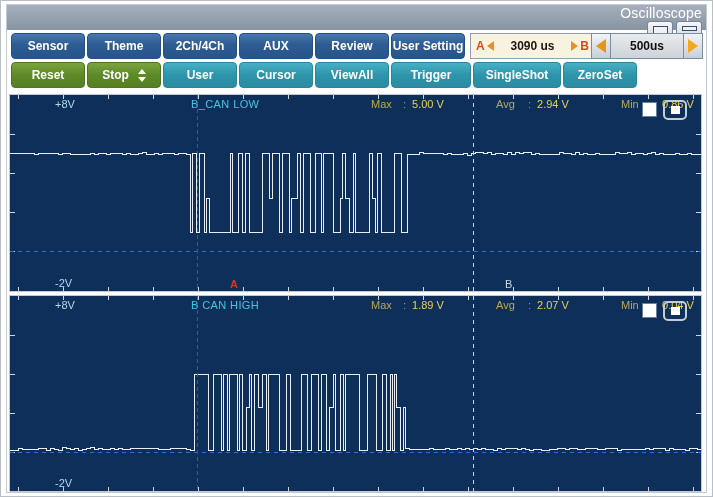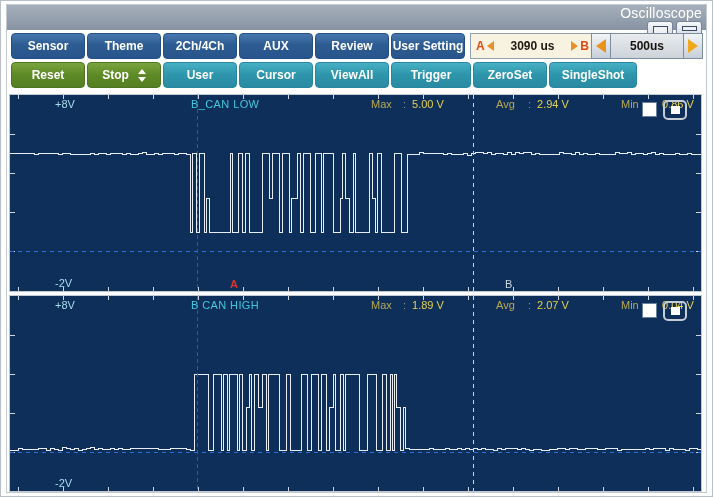--- a/index.html
+++ b/index.html
@@ -152,25 +152,25 @@
       </div>
     <div class="btn btn-teal w74">
         <span>Cursor</span>
       </div>
     <div class="btn btn-teal w74">
         <span>ViewAll</span>
       </div>
     <div class="btn btn-teal w68">
         <span>Trigger</span>
       </div>
+    <div class="btn btn-teal w88">
+        <span>SingleShot</span>
+      </div>
     <div class="btn btn-teal w74">
         <span>ZeroSet</span>
-      </div>
-    <div class="btn btn-teal w88">
-        <span>SingleShot</span>
       </div>
   </div>
 
   <div class="panel" style="top:95px;height:196px;">
     <svg id="ch1-svg" width="691" height="196">
         <line x1="8" y1="0" x2="8" y2="4" stroke="#cfd6de" stroke-width="1" shape-rendering="crispEdges"></line>
         <line x1="8" y1="192" x2="8" y2="196" stroke="#cfd6de" stroke-width="1" shape-rendering="crispEdges"></line>
         <line x1="53" y1="0" x2="53" y2="4" stroke="#cfd6de" stroke-width="1" shape-rendering="crispEdges"></line>
         <line x1="53" y1="192" x2="53" y2="196" stroke="#cfd6de" stroke-width="1" shape-rendering="crispEdges"></line>
         <line x1="98" y1="0" x2="98" y2="4" stroke="#cfd6de" stroke-width="1" shape-rendering="crispEdges"></line>

